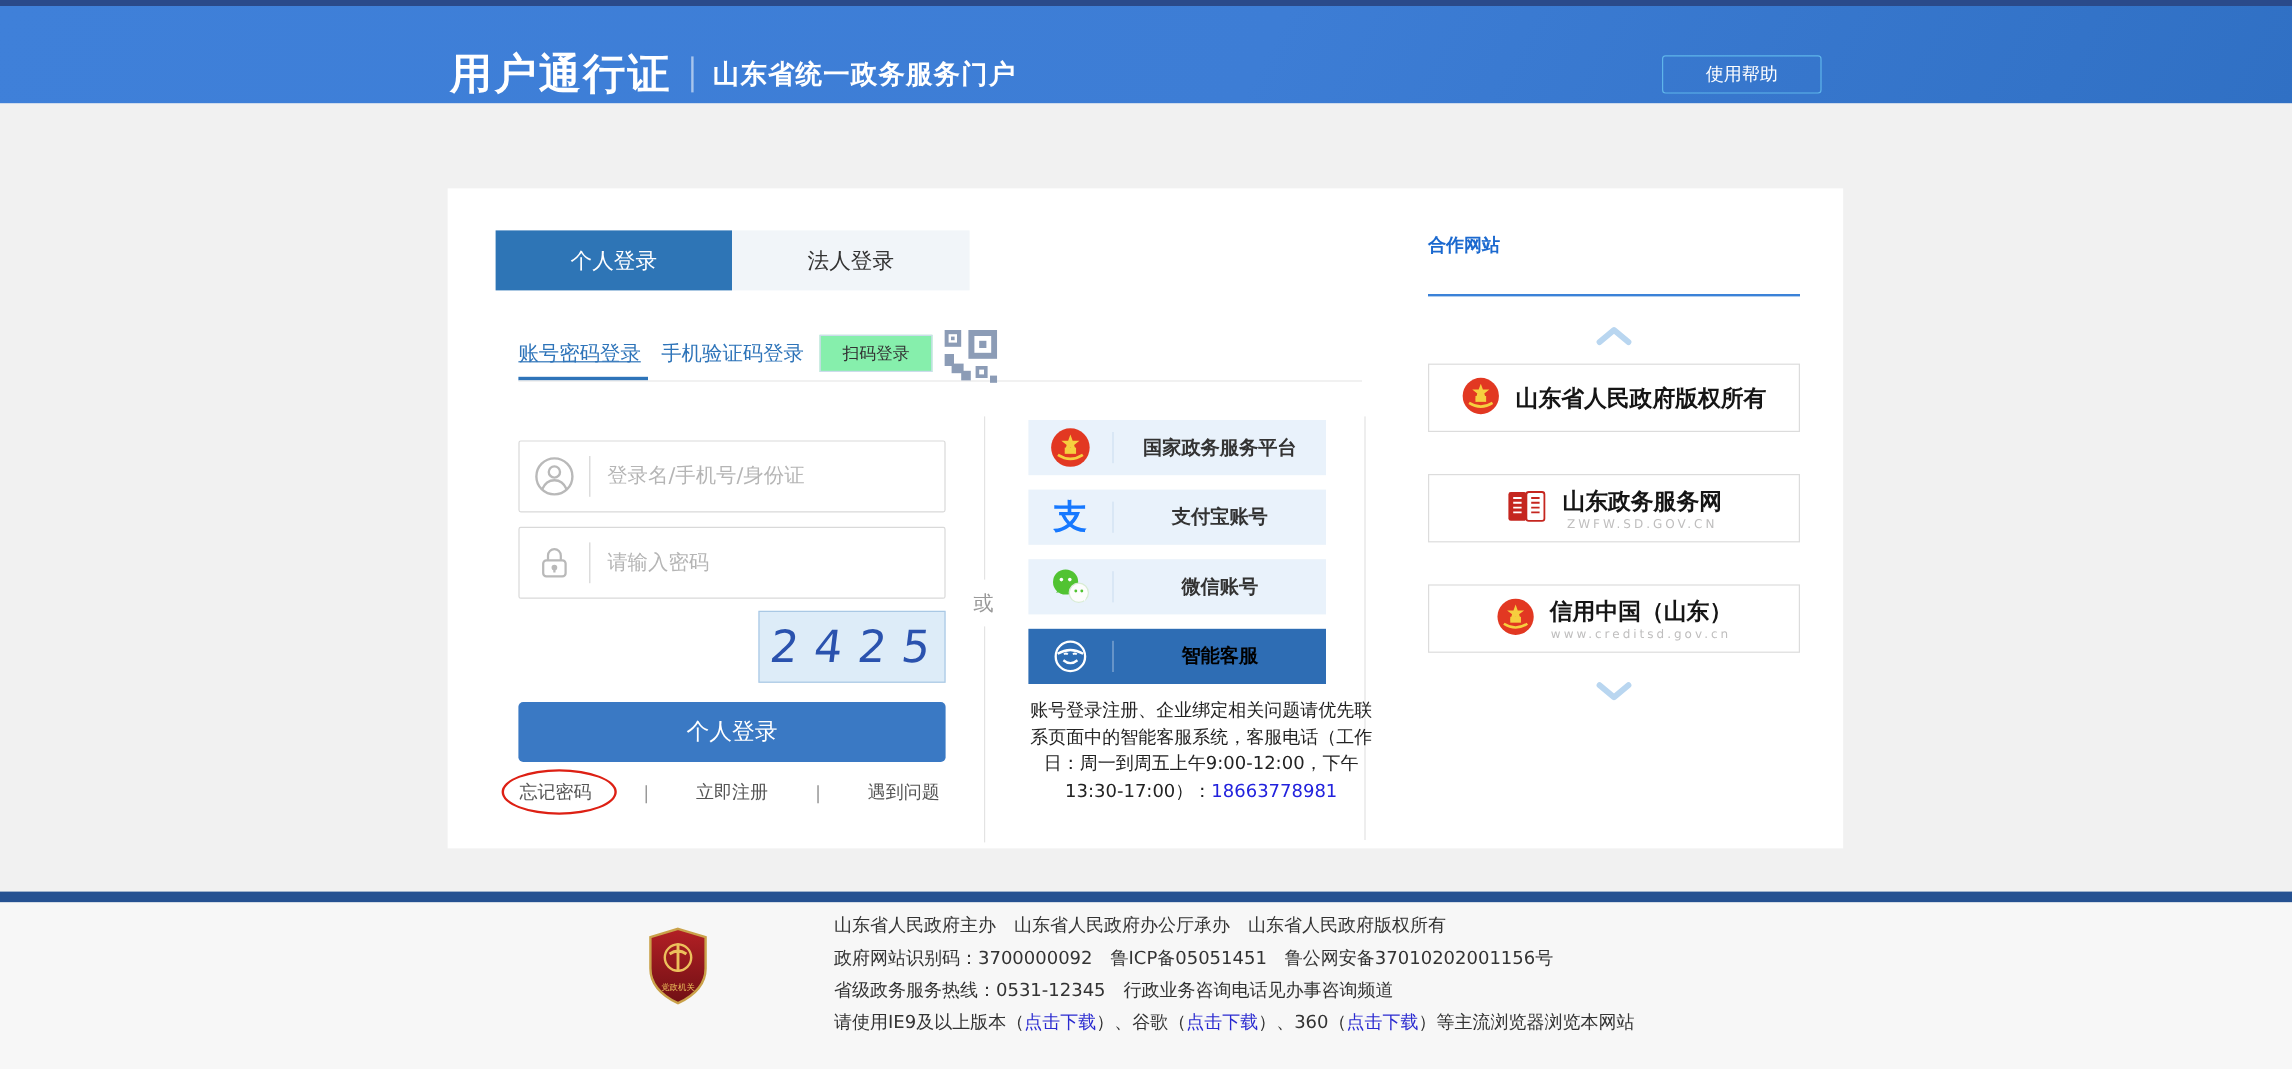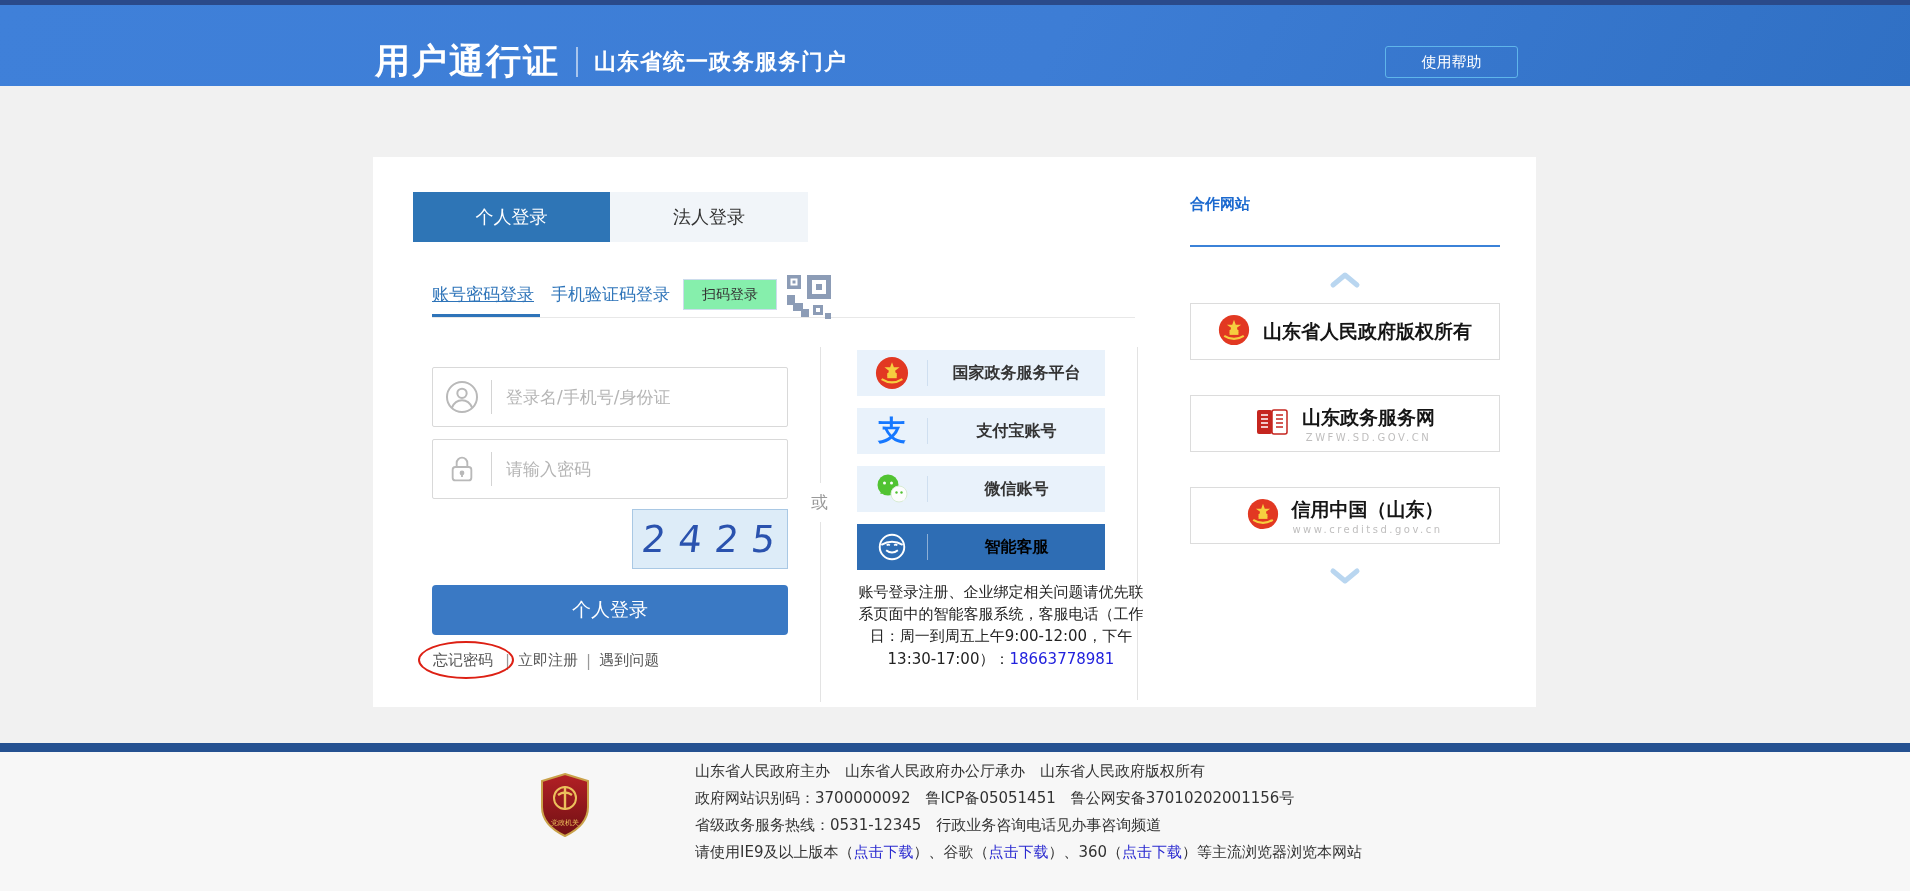--- a/index.html
+++ b/index.html
@@ -46,21 +46,21 @@
   .input-row input::placeholder { color:#b5b5b5; }
 
   .captcha-box { position:absolute; left:259px; top:352px; width:156px; height:60px;
     background:#ddecf8; border:1px solid #a9c8e4; display:flex; align-items:center; justify-content:center; cursor:pointer; }
   .captcha-text { font-size:37px; color:#2a52ae; letter-spacing:13px; padding-left:10px;
     transform:skewX(-7deg); font-family:"DejaVu Sans","Liberation Sans",sans-serif; }
 
   .submit-btn { position:absolute; left:59px; top:428px; width:356px; height:50px; background:#3a79c4;
     border:none; border-radius:4px; color:#fff; font-size:19px; cursor:pointer; font-family:inherit; }
 
-  .links-row { position:absolute; left:56px; top:494px; display:flex; align-items:center; font-size:15px; color:#555; }
+  .links-row { position:absolute; left:56px; top:494px; display:flex; align-items:center; font-size:15px; color:#555;gap:31px; }
   .links-row a { color:#555; text-decoration:none; cursor:pointer; }
   .link-sep { margin:0 8px; color:#999; }
   .forgot-wrap { position:relative; padding:0 4px; }
   .red-ellipse { position:absolute; left:-11px; top:-10px; width:96px; height:38px;
     border:2px solid #dd2014; border-radius:50%; pointer-events:none; }
 
   .or-line { position:absolute; left:447px; top:190px; width:1px; height:355px; background:#e3e3e3; }
   .or-label { position:absolute; left:438px; top:326px; background:#fff; color:#999;
     font-size:17px; padding:8px 0; }
   .right-divider { position:absolute; left:764px; top:190px; width:1px; height:353px; background:#e3e3e3; }

